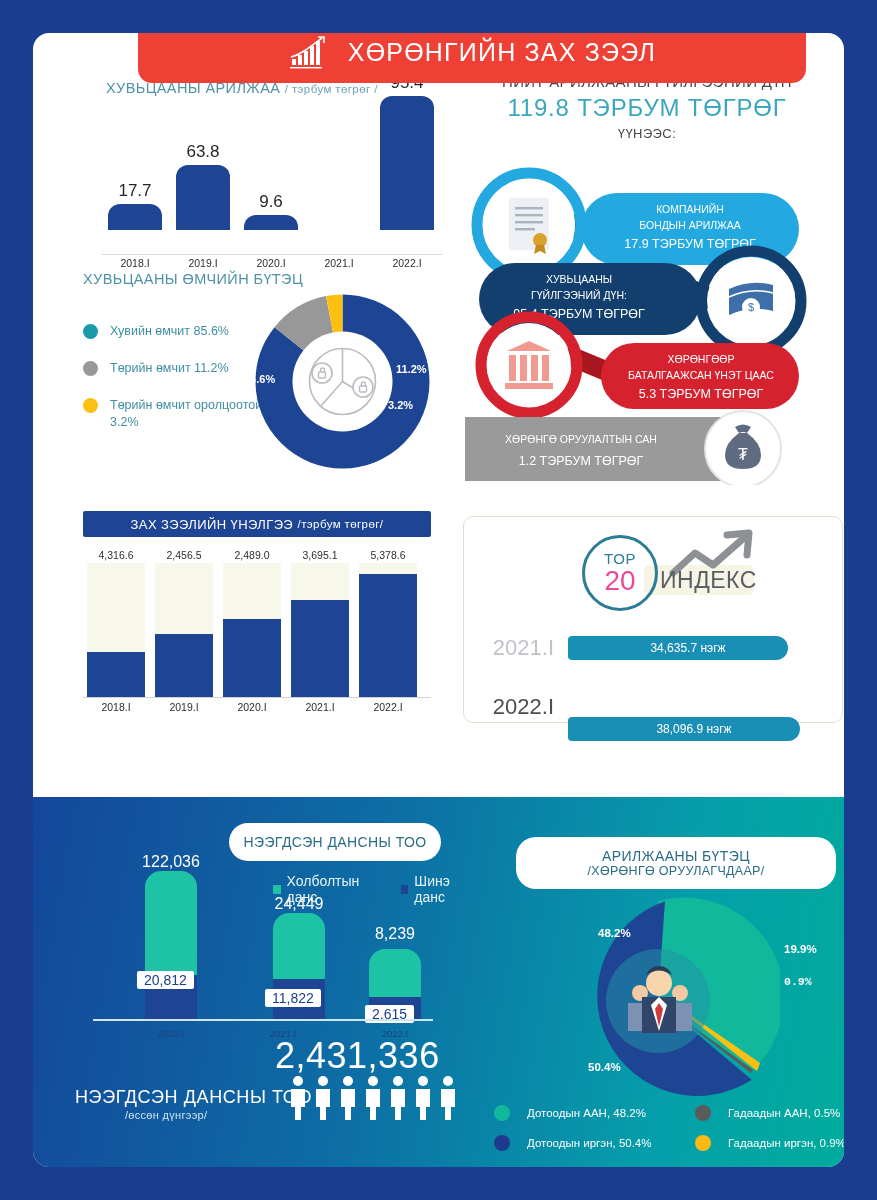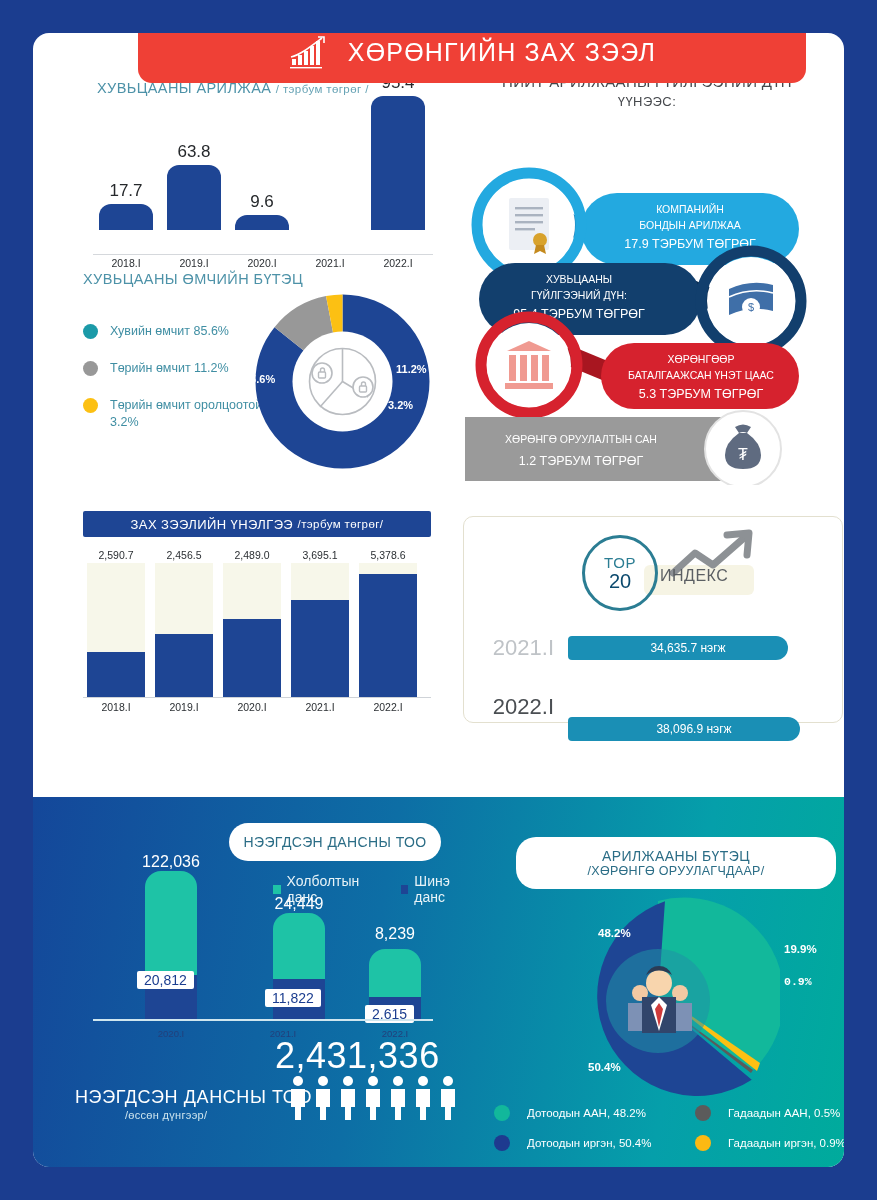--- a/index.html
+++ b/index.html
@@ -36,21 +36,21 @@
   }
   .logo-mark { width: 44px; height: 34px; }
 
   
   .sect-title {
     color: #4d92a8; font-size: 14.5px; letter-spacing: .4px;
   }
   .sect-title .unit { font-size: 11.5px; color: #67a3b5; }
 
   
-  .trade-chart { position: absolute; left: 12px; top: 47px; width: 400px; height: 200px; }
+  .trade-chart { position: absolute; left: 21px; top: 47px; width: 400px; height: 200px; }
   .trade-title { position: absolute; left: 52px; top: 0; }
   .tc-plot { position: absolute; left: 48px; top: 26px; width: 340px; height: 148px; }
   .tc-bar-wrap { position: absolute; bottom: 24px; width: 54px; text-align: center; }
   .tc-bar {
     width: 54px; background: #1e4594;
     border-radius: 12px 12px 0 0; margin: 0 auto;
   }
   .tc-val {
     position: absolute; left: 50%; transform: translateX(-50%);
     bottom: 100%; margin-bottom: 3px;
@@ -110,28 +110,28 @@
   .top20 {
     position: absolute; left: 430px; top: 483px; width: 380px; height: 207px;
     border: 1px solid #e3e0cf; border-radius: 10px; background: #fff;
   }
   .t20-circle {
     position: absolute; left: 118px; top: 18px; width: 76px; height: 76px;
     border: 3px solid #2b7d93; border-radius: 50%;
     display: flex; flex-direction: column; align-items: center; justify-content: center;
   }
   .t20-top { font-size: 15px; color: #2b7d93; letter-spacing: .5px; line-height: 1; }
-  .t20-num { font-size: 20px; color: #0c4a6e; line-height: 1; margin-top: 1px; }
+  .t20-num { font-size: 28px; color: #ec4899; line-height: 1; margin-top: 1px; }
   .t20-chip {
     position: absolute; left: 180px; top: 48px; width: 110px; height: 30px;
     background: #f6f4e4; border-radius: 6px;
   }
   .t20-index {
     position: absolute; left: 196px; top: 50px;
-    font-size: 16px; color: #5b5f63; letter-spacing: .5px;
+    font-size: 23px; color: #5b5f63; letter-spacing: .5px;
   }
   .t20-arrow { position: absolute; left: 205px; top: 12px; }
   .t20-row { position: absolute; display: flex; align-items: center; gap: 14px; }
   .t20-year { width: 68px; text-align: right; font-size: 22px; }
   .t20-bar {
     height: 24px; background: #1a8fb5; border-radius: 4px 12px 12px 4px;
     display: flex; align-items: center; justify-content: center; padding-left: 20px;
   }
   .t20-bar span { color: #fff; font-size: 12px; }
 
@@ -284,20 +284,21 @@
           </g>
         </svg>
         <div class="donut-lab" style="left:-6px; top:84px;">85.6%</div>
         <div class="donut-lab" style="left:146px; top:74px;">11.2%</div>
         <div class="donut-lab" style="left:138px; top:110px;">3.2%</div>
       </div>
     </div>
 
     <div class="mag">
       <div class="mag-h1">НИЙТ АРИЛЖААНЫ ГҮЙЛГЭЭНИЙ ДҮН</div>
+      <div class="mag-h2">119.8 ТЭРБУМ ТӨГРӨГ</div>
       <div class="mag-h3">ҮҮНЭЭС:</div>
 
       <svg class="mag-svg" width="392" height="330" viewBox="0 0 392 330">
 
         <g>
           <path d="M120 58 L180 86 L172 104 L112 78 Z" fill="#1a7fb8"></path>
           <rect x="130" y="38" width="218" height="72" rx="36" fill="#23a9e0"></rect>
           <circle cx="78" cy="70" r="52" fill="none" stroke="#23a9e0" stroke-width="11"></circle>
           <circle cx="78" cy="70" r="46" fill="#ffffff"></circle>
           <g>
@@ -362,21 +363,21 @@
       </svg>
     </div>
 
     <div class="mv">
       <div class="mv-head">
         <span>ЗАХ ЗЭЭЛИЙН ҮНЭЛГЭЭ</span>&nbsp;
         <span class="unit2">/тэрбум төгрөг/</span>
       </div>
       <div class="mv-plot">
         <div class="mv-col" style="left:4px;">
-          <div class="mv-val">2,590.7</div>
+          <div class="mv-val">4,316.6</div>
           <div class="mv-bg"></div>
             <div class="mv-fg" style="height:45px;"></div>
         </div>
         <div class="mv-col" style="left:72px;">
           <div class="mv-val">2,456.5</div>
           <div class="mv-bg"></div>
             <div class="mv-fg" style="height:63px;"></div>
         </div>
         <div class="mv-col" style="left:140px;">
           <div class="mv-val">2,489.0</div>

